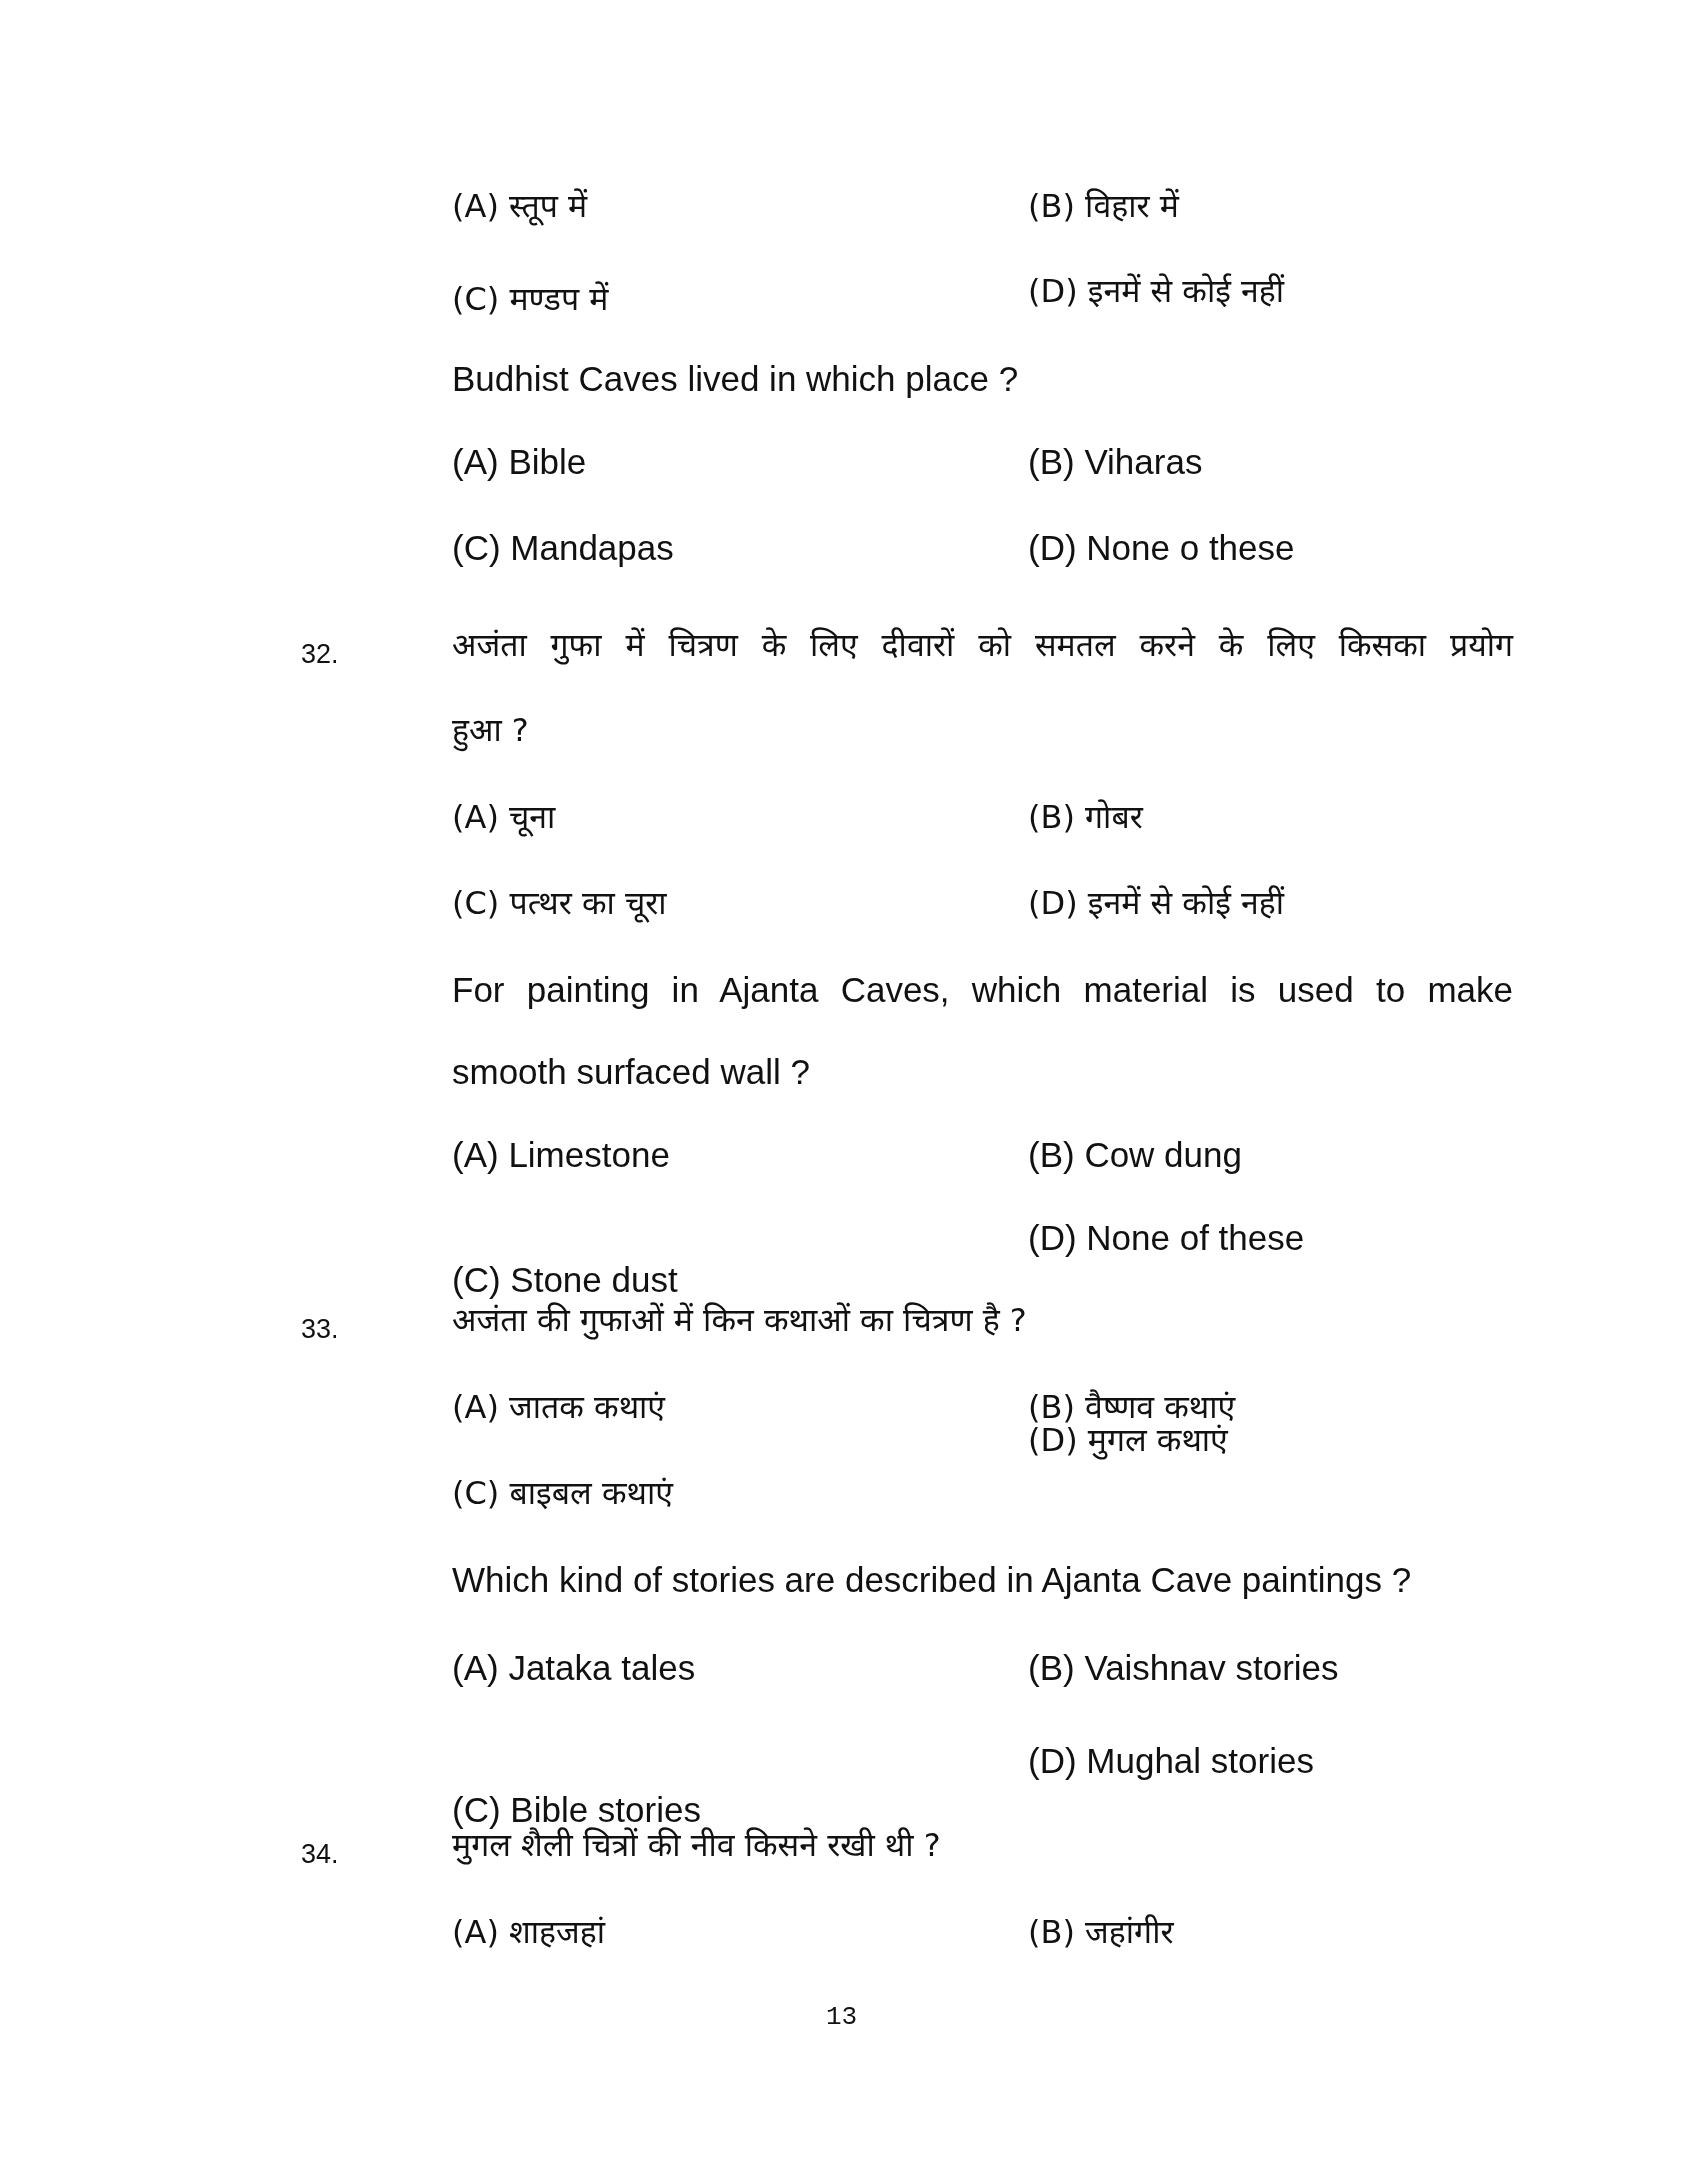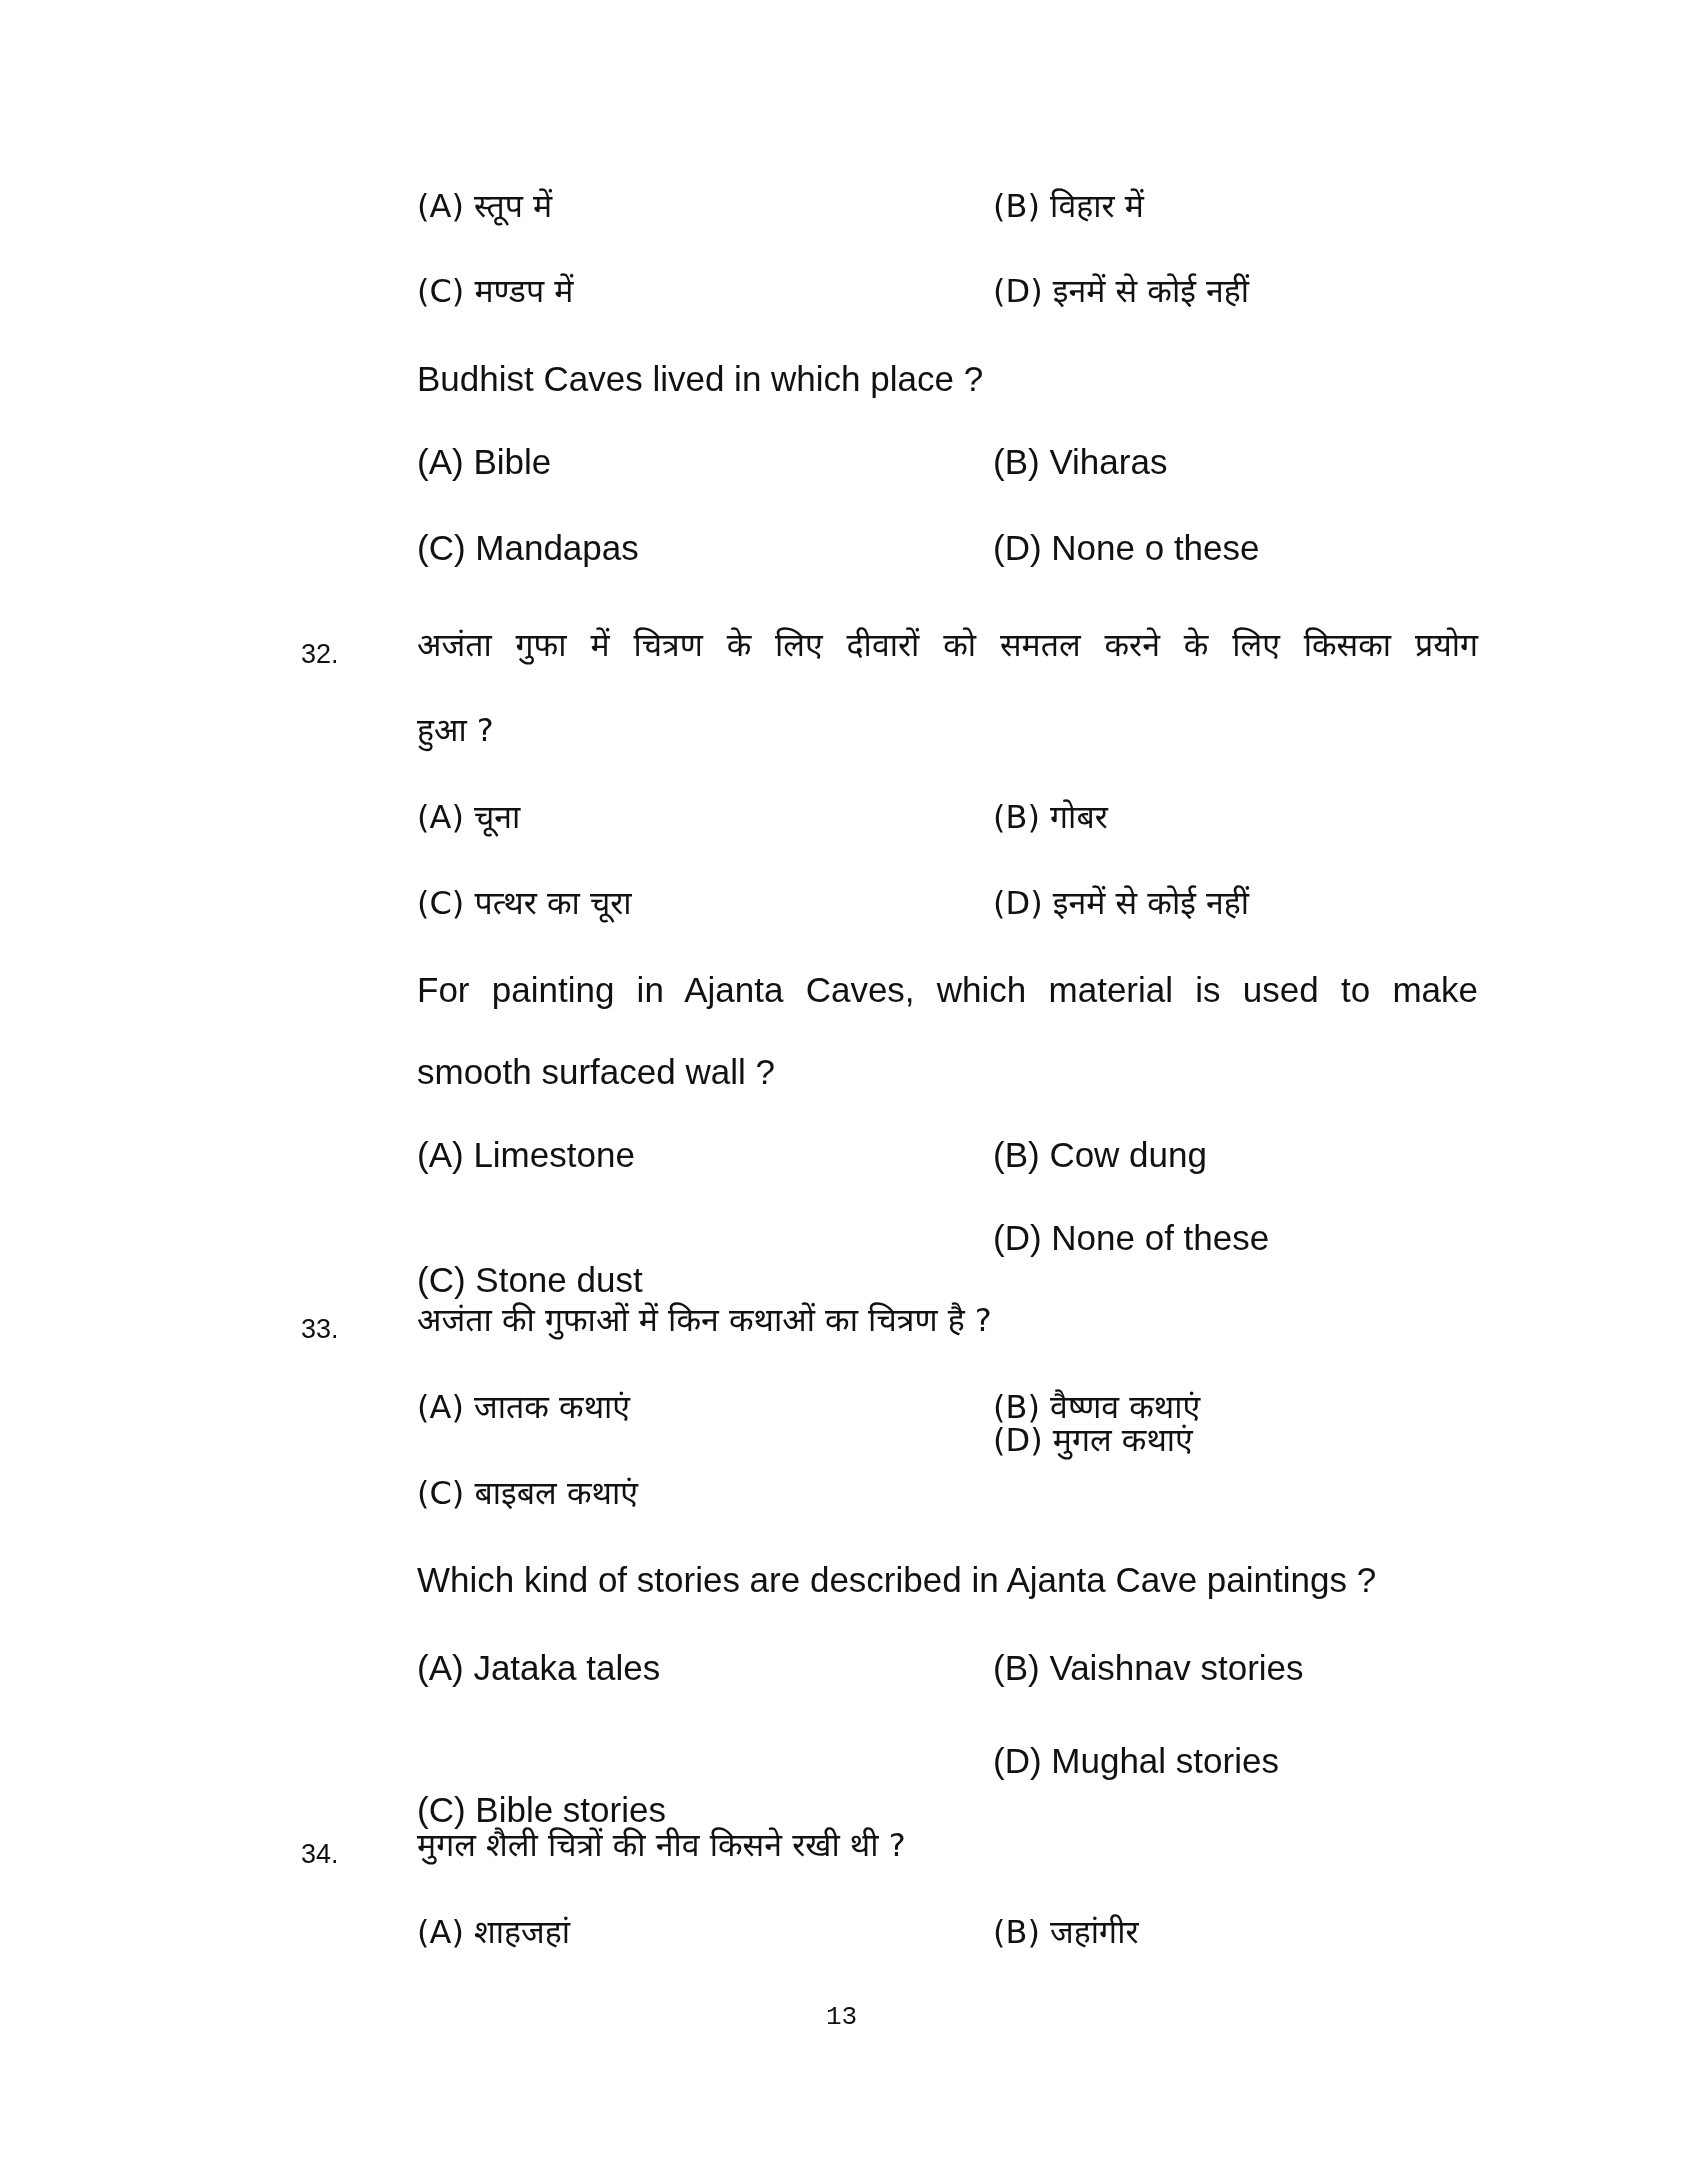--- a/index.html
+++ b/index.html
@@ -1,32 +1,32 @@
 <!DOCTYPE html>
 <html><head>
 <meta charset="utf-8">
 <style>
   html, body { margin:0; padding:0; }
   body { width:1683px; height:2178px; background:#ffffff; position:relative; overflow:hidden;
          font-family:"Liberation Sans", "DejaVu Sans", sans-serif; color:#111; }
-  .line { position:absolute; font-size:35px; line-height:44px; white-space:nowrap; transform:translateY(-50%); }
+  .line { position:absolute; font-size:35px; line-height:44px; white-space:nowrap; transform:translateY(-50%);margin-left:35px; }
   .num { position:absolute; font-size:27px; line-height:44px; transform:translateY(-50%); left:301px;margin-top:9px; }
   .left { left:417px; }
   .right { left:993px; }
   .wide { left:417px; width:1061px; white-space:normal; text-align:justify; text-align-last:justify; }
   .hi { font-family:"DejaVu Sans", sans-serif; font-size:32px; }
   .pageno { position:absolute; left:0; width:100%; text-align:center; top:2002px; font-size:26px;
             font-family:Liberation Mono, monospace; }
 </style>
 </head>
 <body>
 
 <div class="line left hi" style="top:206px">(A) स्तूप में</div>
 <div class="line right hi" style="top:206px">(B) विहार में</div>
-<div class="line left hi" style="top:291px">(C) मण्डप में</div>
+<div class="line left hi" style="top:299px">(C) मण्डप में</div>
 <div class="line right hi" style="top:291px">(D) इनमें से कोई नहीं</div>
 <div class="line left" style="top:379px">Budhist Caves lived in which place ?</div>
 <div class="line left" style="top:462px">(A) Bible</div>
 <div class="line right" style="top:462px">(B) Viharas</div>
 <div class="line left" style="top:548px">(C) Mandapas</div>
 <div class="line right" style="top:548px">(D) None o these</div>
 
 <div class="num" style="top:645px">32.</div>
 <div class="line wide hi" style="top:645px">अजंता गुफा में चित्रण के लिए दीवारों को समतल करने के लिए किसका प्रयोग</div>
 <div class="line left hi" style="top:730px">हुआ ?</div>

